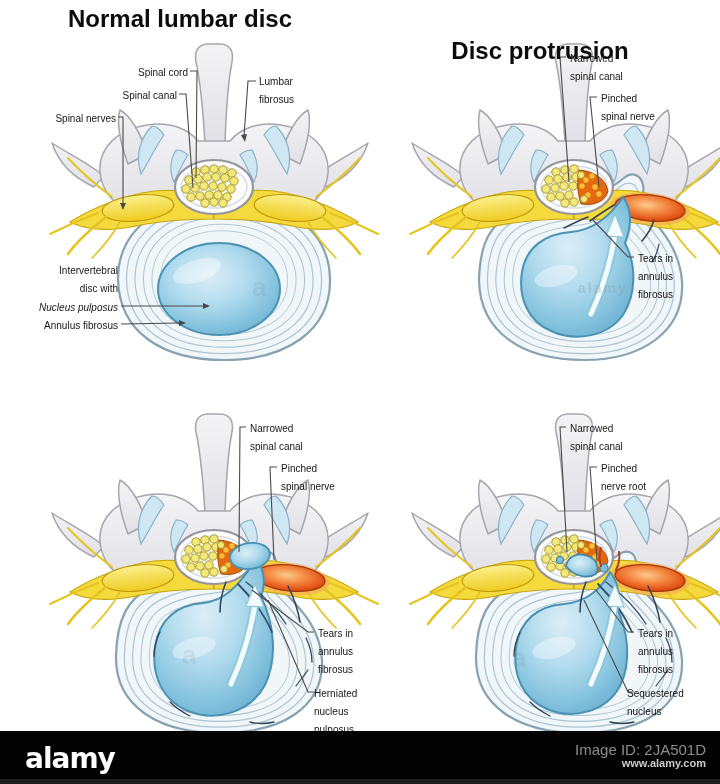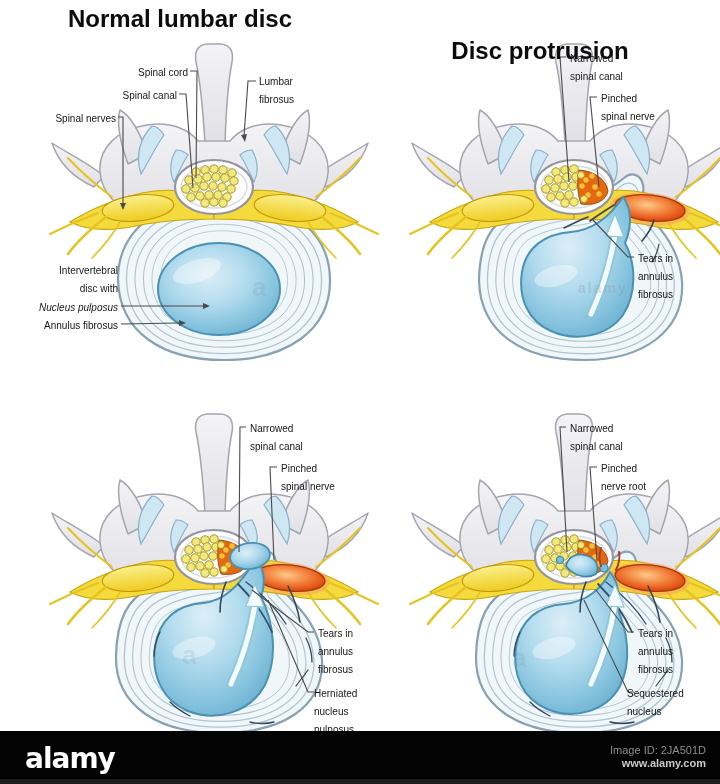--- a/index.html
+++ b/index.html
@@ -29,21 +29,21 @@
   .wm1{left:252px;top:272px;font-size:26px;opacity:.14;}
   .wm2{left:578px;top:280px;font-size:14px;opacity:.30;letter-spacing:2px;color:#8a98a2;}
   .wm3{left:182px;top:640px;font-size:26px;opacity:.14;}
   .wm4{left:512px;top:643px;font-size:26px;opacity:.14;}
   
   .bar{position:absolute;left:0;top:731px;width:720px;height:53px;background:#030303;}
   .bar-edge{position:absolute;left:0;bottom:0;width:720px;height:5px;background:#1c1c1c;}
   .logo{position:absolute;left:25px;top:11px;color:#ffffff;font-size:28px;font-weight:bold;
         letter-spacing:-1px;font-family:"DejaVu Sans",sans-serif;}
   .bar-right{position:absolute;right:14px;top:13px;text-align:right;}
-  .imgid{font-size:11px;color:#8d8d8d;line-height:12px;}
+  .imgid{font-size:15px;color:#8d8d8d;line-height:12px;}
   .site{font-size:11px;font-weight:bold;color:#c9c9c9;line-height:14px;}
 </style>
 </head>
 <body>
 
 <div class="stage">
 
   <svg class="art" viewBox="0 0 720 731">
     <defs>
       <radialGradient id="gNuc" cx="42%" cy="36%" r="75%">

